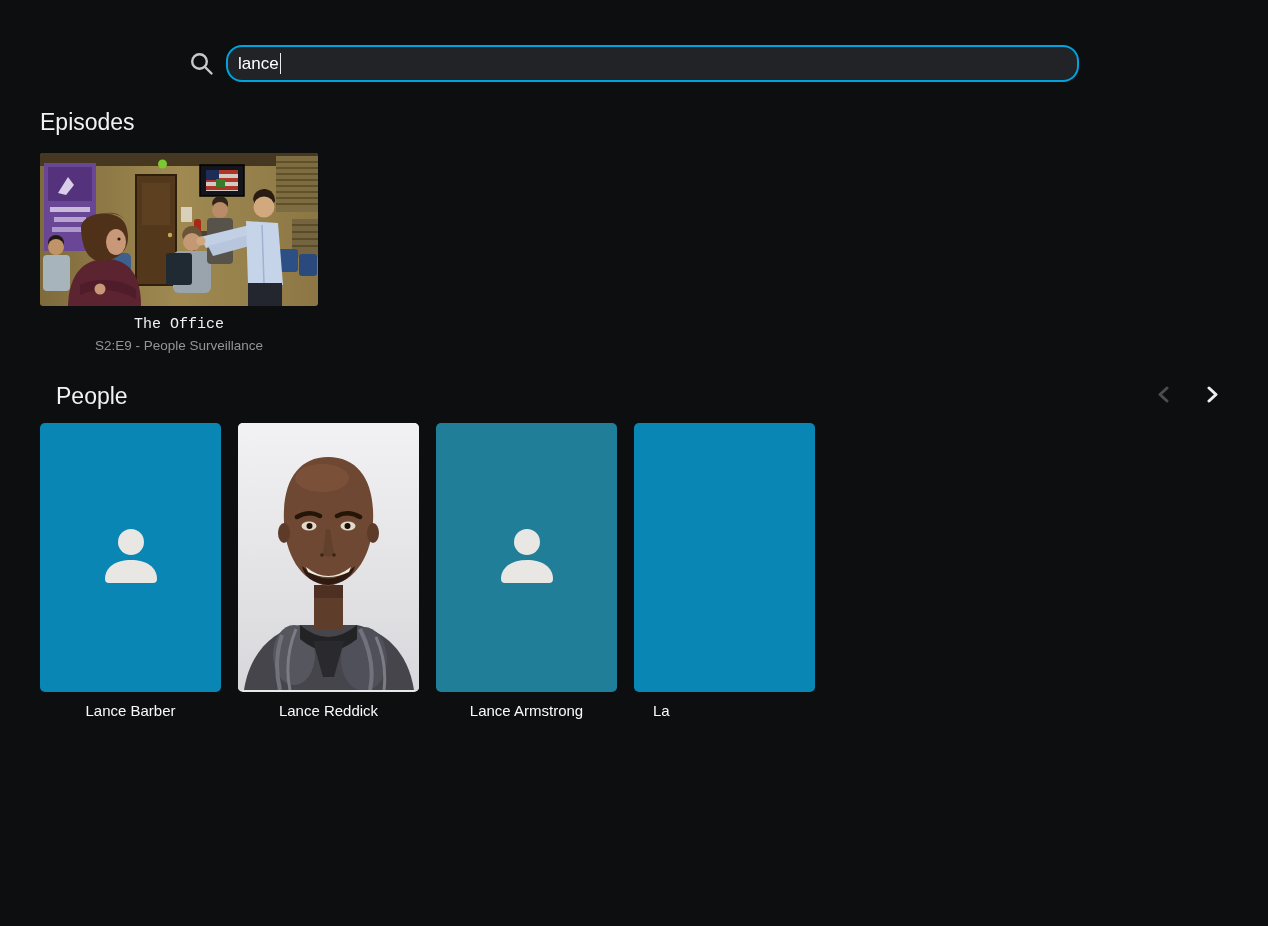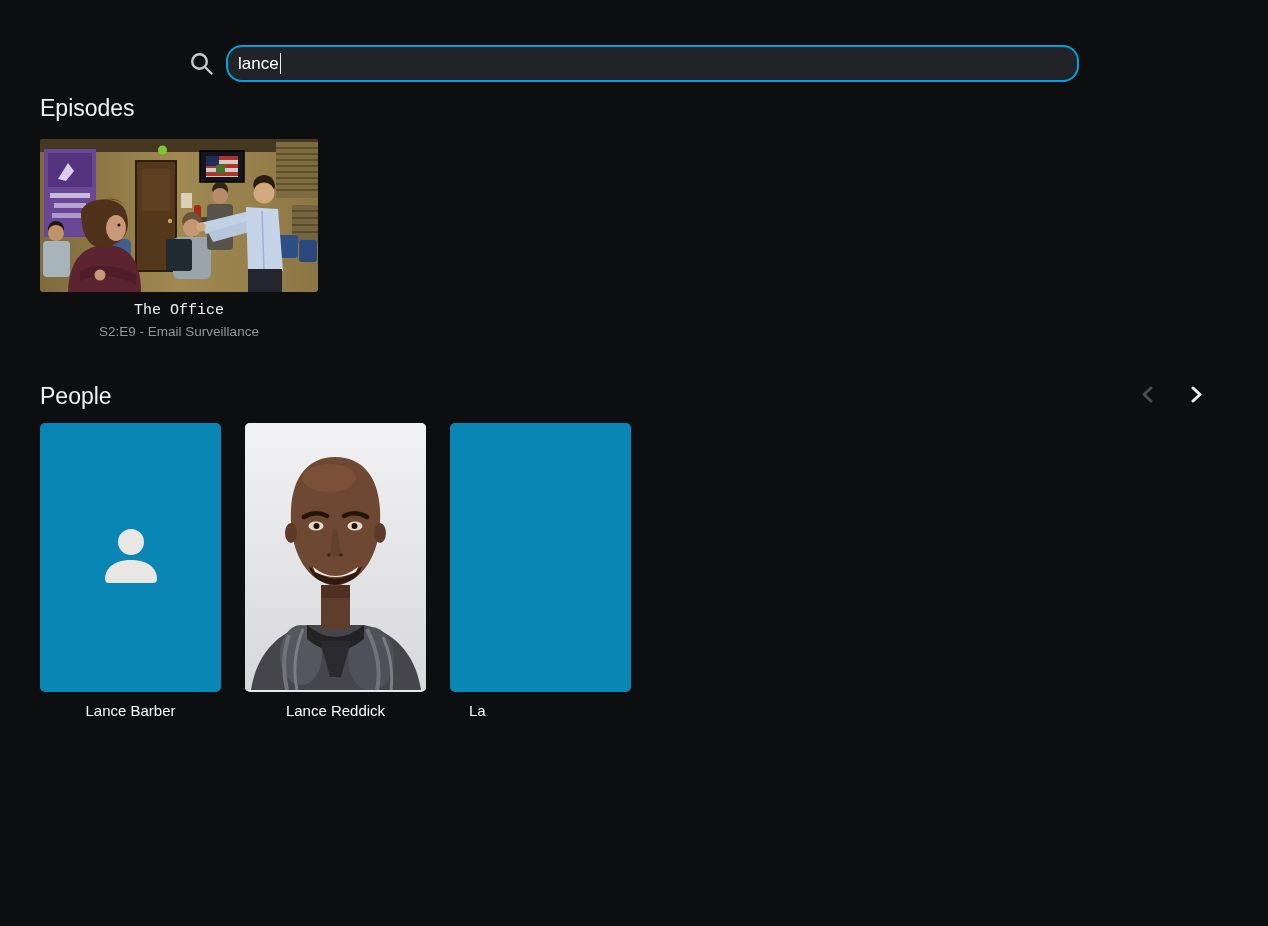--- a/index.html
+++ b/index.html
@@ -37,51 +37,51 @@
   @keyframes blink { 50% { opacity: 0; } }
 
   
   h2.section-title {
     margin: 0;
     font-size: 23px; font-weight: 400;
     color: #f2f2f2; line-height: 28px;
   }
 
   
-  .episodes-section { position: absolute; left: 40px; top: 94px; width: 278px; }
+  .episodes-section { position: absolute; left: 40px; top: 108px; width: 278px; }
   .ep-card { margin-top: 17px; width: 278px; cursor: pointer; }
   .ep-thumb {
     width: 278px; height: 153px;
     border-radius: 3px; overflow: hidden;
     background: #1a1a1a;
   }
   .ep-thumb svg { display: block; }
   .ep-title { margin-top: 10px; text-align: center; font-size: 15px; color: #f0f0f0; font-family: Liberation Mono, monospace; }
   .ep-sub   { margin-top: 5px;  text-align: center; font-size: 13.5px; color: #959595; }
 
   
   .people-header {
-    position: absolute; left: 40px; top: 381px; width: 1172px;
+    position: absolute; left: 56px; top: 381px; width: 1172px;
     display: flex; justify-content: space-between; align-items: center;
     height: 30px;
   }
   .people-nav { display: flex; gap: 20px; }
   .nav-btn {
     width: 30px; height: 30px;
     background: none; border: none; padding: 0;
     display: flex; align-items: center; justify-content: center;
     cursor: pointer;
   }
   .nav-btn.disabled { cursor: default; }
 
   
   .people-scroller {
     position: absolute; left: 40px; top: 423px;
     width: 976px; height: 310px;
-    display: flex; gap: 24px;
+    display: flex; gap: 17px;
     overflow: hidden;
   }
   .person { width: 181px; flex: none; cursor: pointer; }
   .poster {
     width: 181px; height: 269px;
     border-radius: 5px;
     display: flex; align-items: center; justify-content: center;
     overflow: hidden;
   }
   .person-name {
@@ -203,21 +203,21 @@
         <path d="M28 153 C29 119 45 107 64 106 C88 105 101 121 101 153 Z" fill="#5c2330"></path>
         <path d="M40 132 C55 124 80 126 96 136 L96 146 C78 136 56 134 40 142 Z" fill="#4f1d2a"></path>
         <circle cx="60" cy="136" r="5.5" fill="#c89878"></circle>
         <path d="M41 76 C40 58 80 54 86 73 C92 92 84 104 66 108 C49 111 42 96 41 76 Z" fill="#4f3018"></path>
         <ellipse cx="76" cy="89" rx="10" ry="13" fill="#c89878"></ellipse>
         <circle cx="79" cy="86" r="1.6" fill="#2a1708"></circle>
         <path d="M56 64 C64 58 78 58 84 66 C80 60 62 58 56 64 Z" fill="#5e3a20"></path>
       </svg>
     </div>
     <div class="ep-title">The Office</div>
-    <div class="ep-sub">S2:E9 - Email Surveillance</div>
+    <div class="ep-sub">S2:E9 - People Surveillance</div>
   </div>
 </section>
 
 <div class="people-header">
   <h2 class="section-title">People</h2>
   <div class="people-nav">
     <button class="nav-btn disabled" aria-disabled="true">
       <span>
         <svg width="14" height="17" viewBox="0 0 14 17">
           <path d="M11 2 L4 8.5 L11 15" stroke="#4b4b50" stroke-width="3" fill="none" stroke-linecap="round" stroke-linejoin="round"></path>
@@ -292,20 +292,31 @@
           <circle cx="96" cy="134" r="1.8" fill="#3a2314"></circle>
 
           <path d="M64 145 Q90 170 117 145 Q113 161 90 164 Q67 161 64 145 Z" fill="#2e1a10"></path>
           <path d="M68 146 Q90 164 113 146 L111 151 Q90 161 70 151 Z" fill="#f0eadd"></path>
         </svg>
       </span>
     </div>
     <div class="person-name">Lance Reddick</div>
   </div>
 
+  <div class="person">
+    <div class="poster" style="background: rgb(33, 126, 152);">
+      <span>
+        <svg width="52" height="54" viewBox="0 0 52 54" fill="#e8e7e4">
+          <circle cx="26" cy="13" r="13"></circle>
+          <path d="M4 54 Q0 54 0 50 C0 38 11 31 26 31 C41 31 52 38 52 50 Q52 54 48 54 Z"></path>
+        </svg>
+      </span>
+    </div>
+    <div class="person-name">Lance Armstrong</div>
+  </div>
 
 
 
 
   <div class="person partial">
     <div class="poster" style="background: rgb(10, 134, 180);">
       
     </div>
     <div class="person-name">La</div>
   </div>

